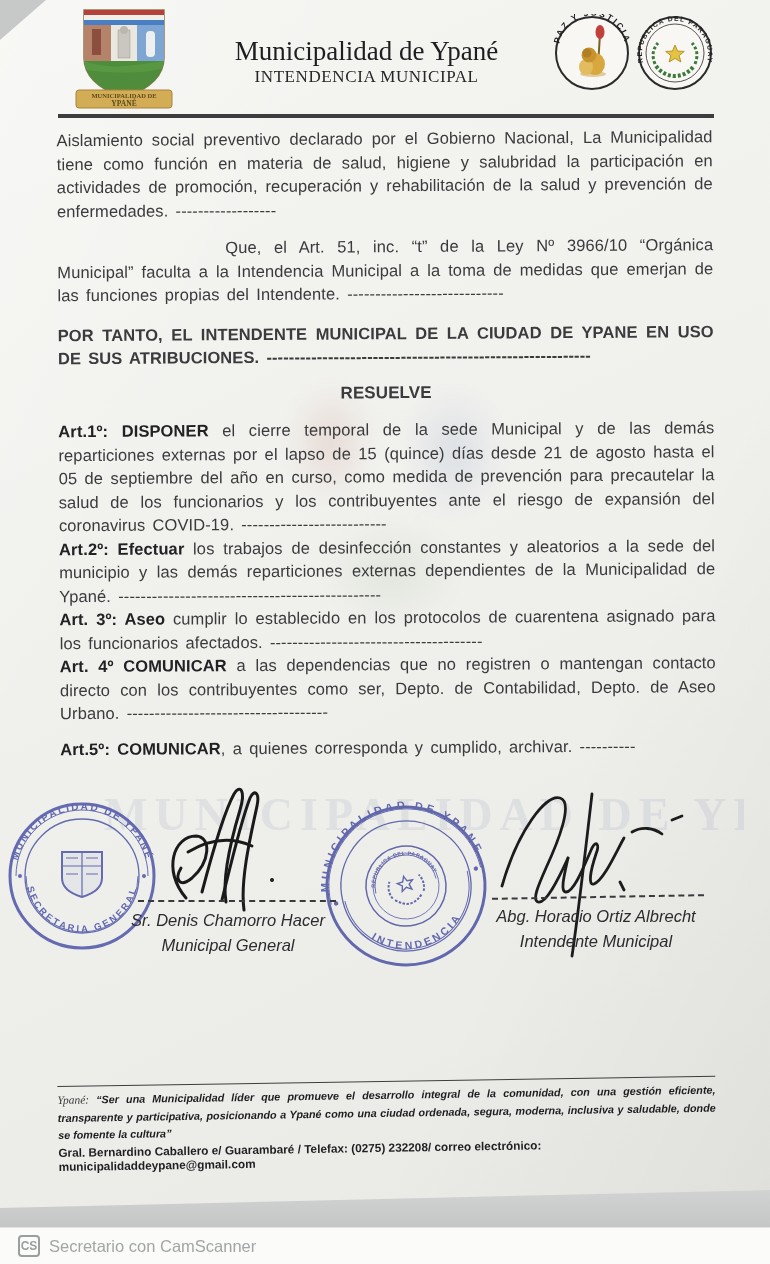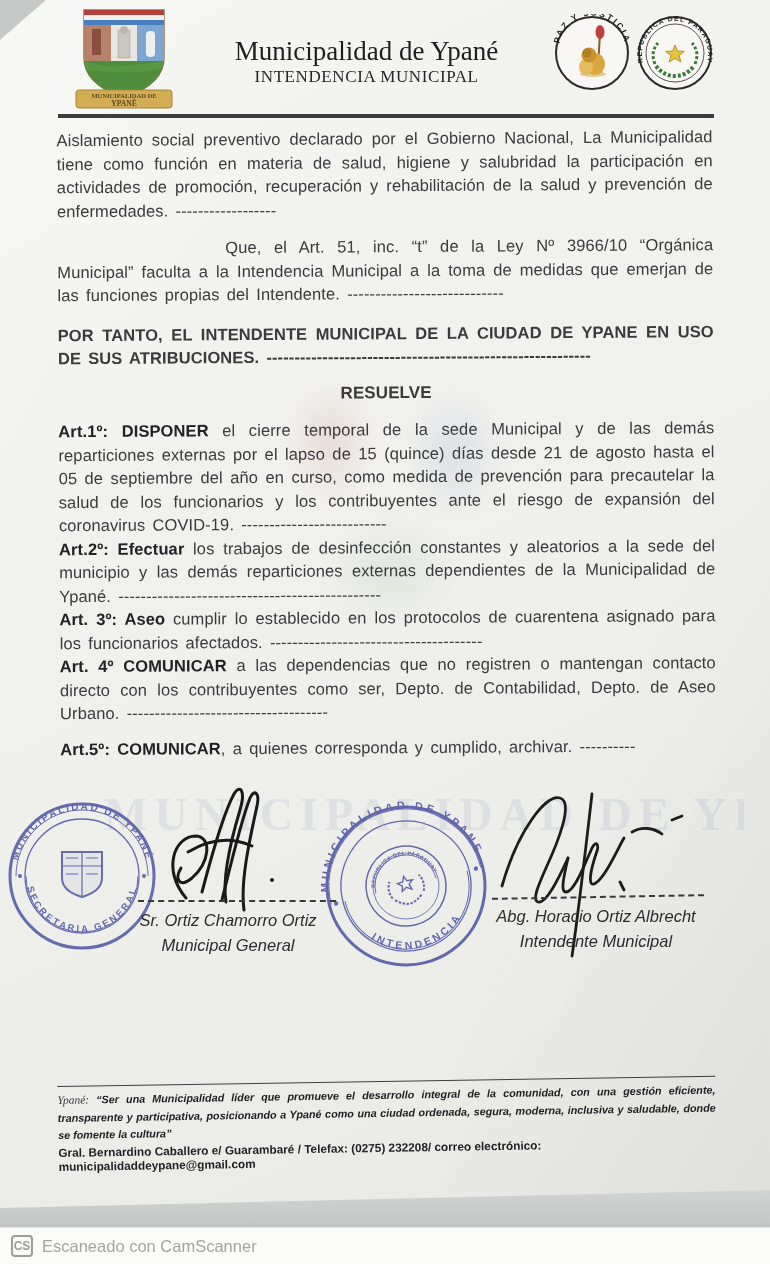--- a/index.html
+++ b/index.html
@@ -77,21 +77,21 @@
   .footer { position:absolute; left:58px; right:54px; top:1086px; z-index:1;
     transform:rotate(-0.9deg); transform-origin:left center; }
   .vision { margin:0; padding-top:5px; font-size:10.8px; line-height:1.55; text-align:justify;
     color:#1d1d1f; }
   .v-label { font-family:"Liberation Serif", serif; font-style:italic; font-size:11.5px; color:#3a3a3c; font-weight:normal; }
   .v-text { font-weight:bold; font-style:italic; }
   .address { margin:3px 0 0; font-size:11.8px; font-weight:bold; color:#1f1f21; }
 
   
   .cs-bar { position:absolute; left:0; top:1228px; width:770px; height:36px; background:#fbfbfa;
-    display:flex; align-items:center; gap:9px; padding-left:11px; z-index:3;
+    display:flex; align-items:center; gap:9px; padding-left:18px; z-index:3;
     box-shadow:0 -1px 0 #e2e3e2; }
   .cs-icon { width:22px; height:22px; border:2px solid #999f9e; border-radius:4px;
     color:#999f9e; font-weight:bold; font-size:12px; display:flex; align-items:center; justify-content:center; }
   .cs-text { color:#a1a6a5; font-size:16.5px; }
 </style>
 </head>
 <body>
 
 <div class="screen">
   <div class="scan-band"></div>
@@ -245,21 +245,21 @@
           <path d="M80 72 C 76 90 72 106 78 106 C 86 106 96 80 104 62 C 108 54 112 58 108 68 C 102 86 100 100 106 98 C 116 94 128 66 136 52"></path>
           <path d="M104 8 C 98 60 90 130 84 170"></path>
           <path d="M144 46 C 154 40 166 42 174 48"></path>
           <path d="M184 34 l10 -4"></path>
           <path d="M132 96 l4 8"></path>
         </g>
       </svg>
 
       <div class="sig-line left"></div>
       <div class="sig-name left">
-        <div>Sr. Ortiz Chamorro Ortiz</div>
+        <div>Sr. Denis Chamorro Hacer</div>
         <div>Municipal General</div>
       </div>
 
       <div class="sig-line right"></div>
       <div class="sig-name right">
         <div>Abg. Horacio Ortiz Albrecht</div>
         <div>Intendente Municipal</div>
       </div>
     </div>
 
@@ -268,15 +268,15 @@
       <p class="vision">
         <span class="v-label">Ypané:</span>
         <span class="v-text">“Ser una Municipalidad líder que promueve el desarrollo integral de la comunidad, con una gestión eficiente, transparente y participativa, posicionando a Ypané como una ciudad ordenada, segura, moderna, inclusiva y saludable, donde se fomente la cultura”</span>
       </p>
       <p class="address">Gral. Bernardino Caballero e/ Guarambaré / Telefax: (0275) 232208/ correo electrónico: municipalidaddeypane@gmail.com</p>
     </div>
   </div>
 
   <div class="cs-bar">
     <div class="cs-icon">CS</div>
-    <div class="cs-text">Escaneado con CamScanner</div>
+    <div class="cs-text">Secretario con CamScanner</div>
   </div>
 </div>
 
 </body></html>

